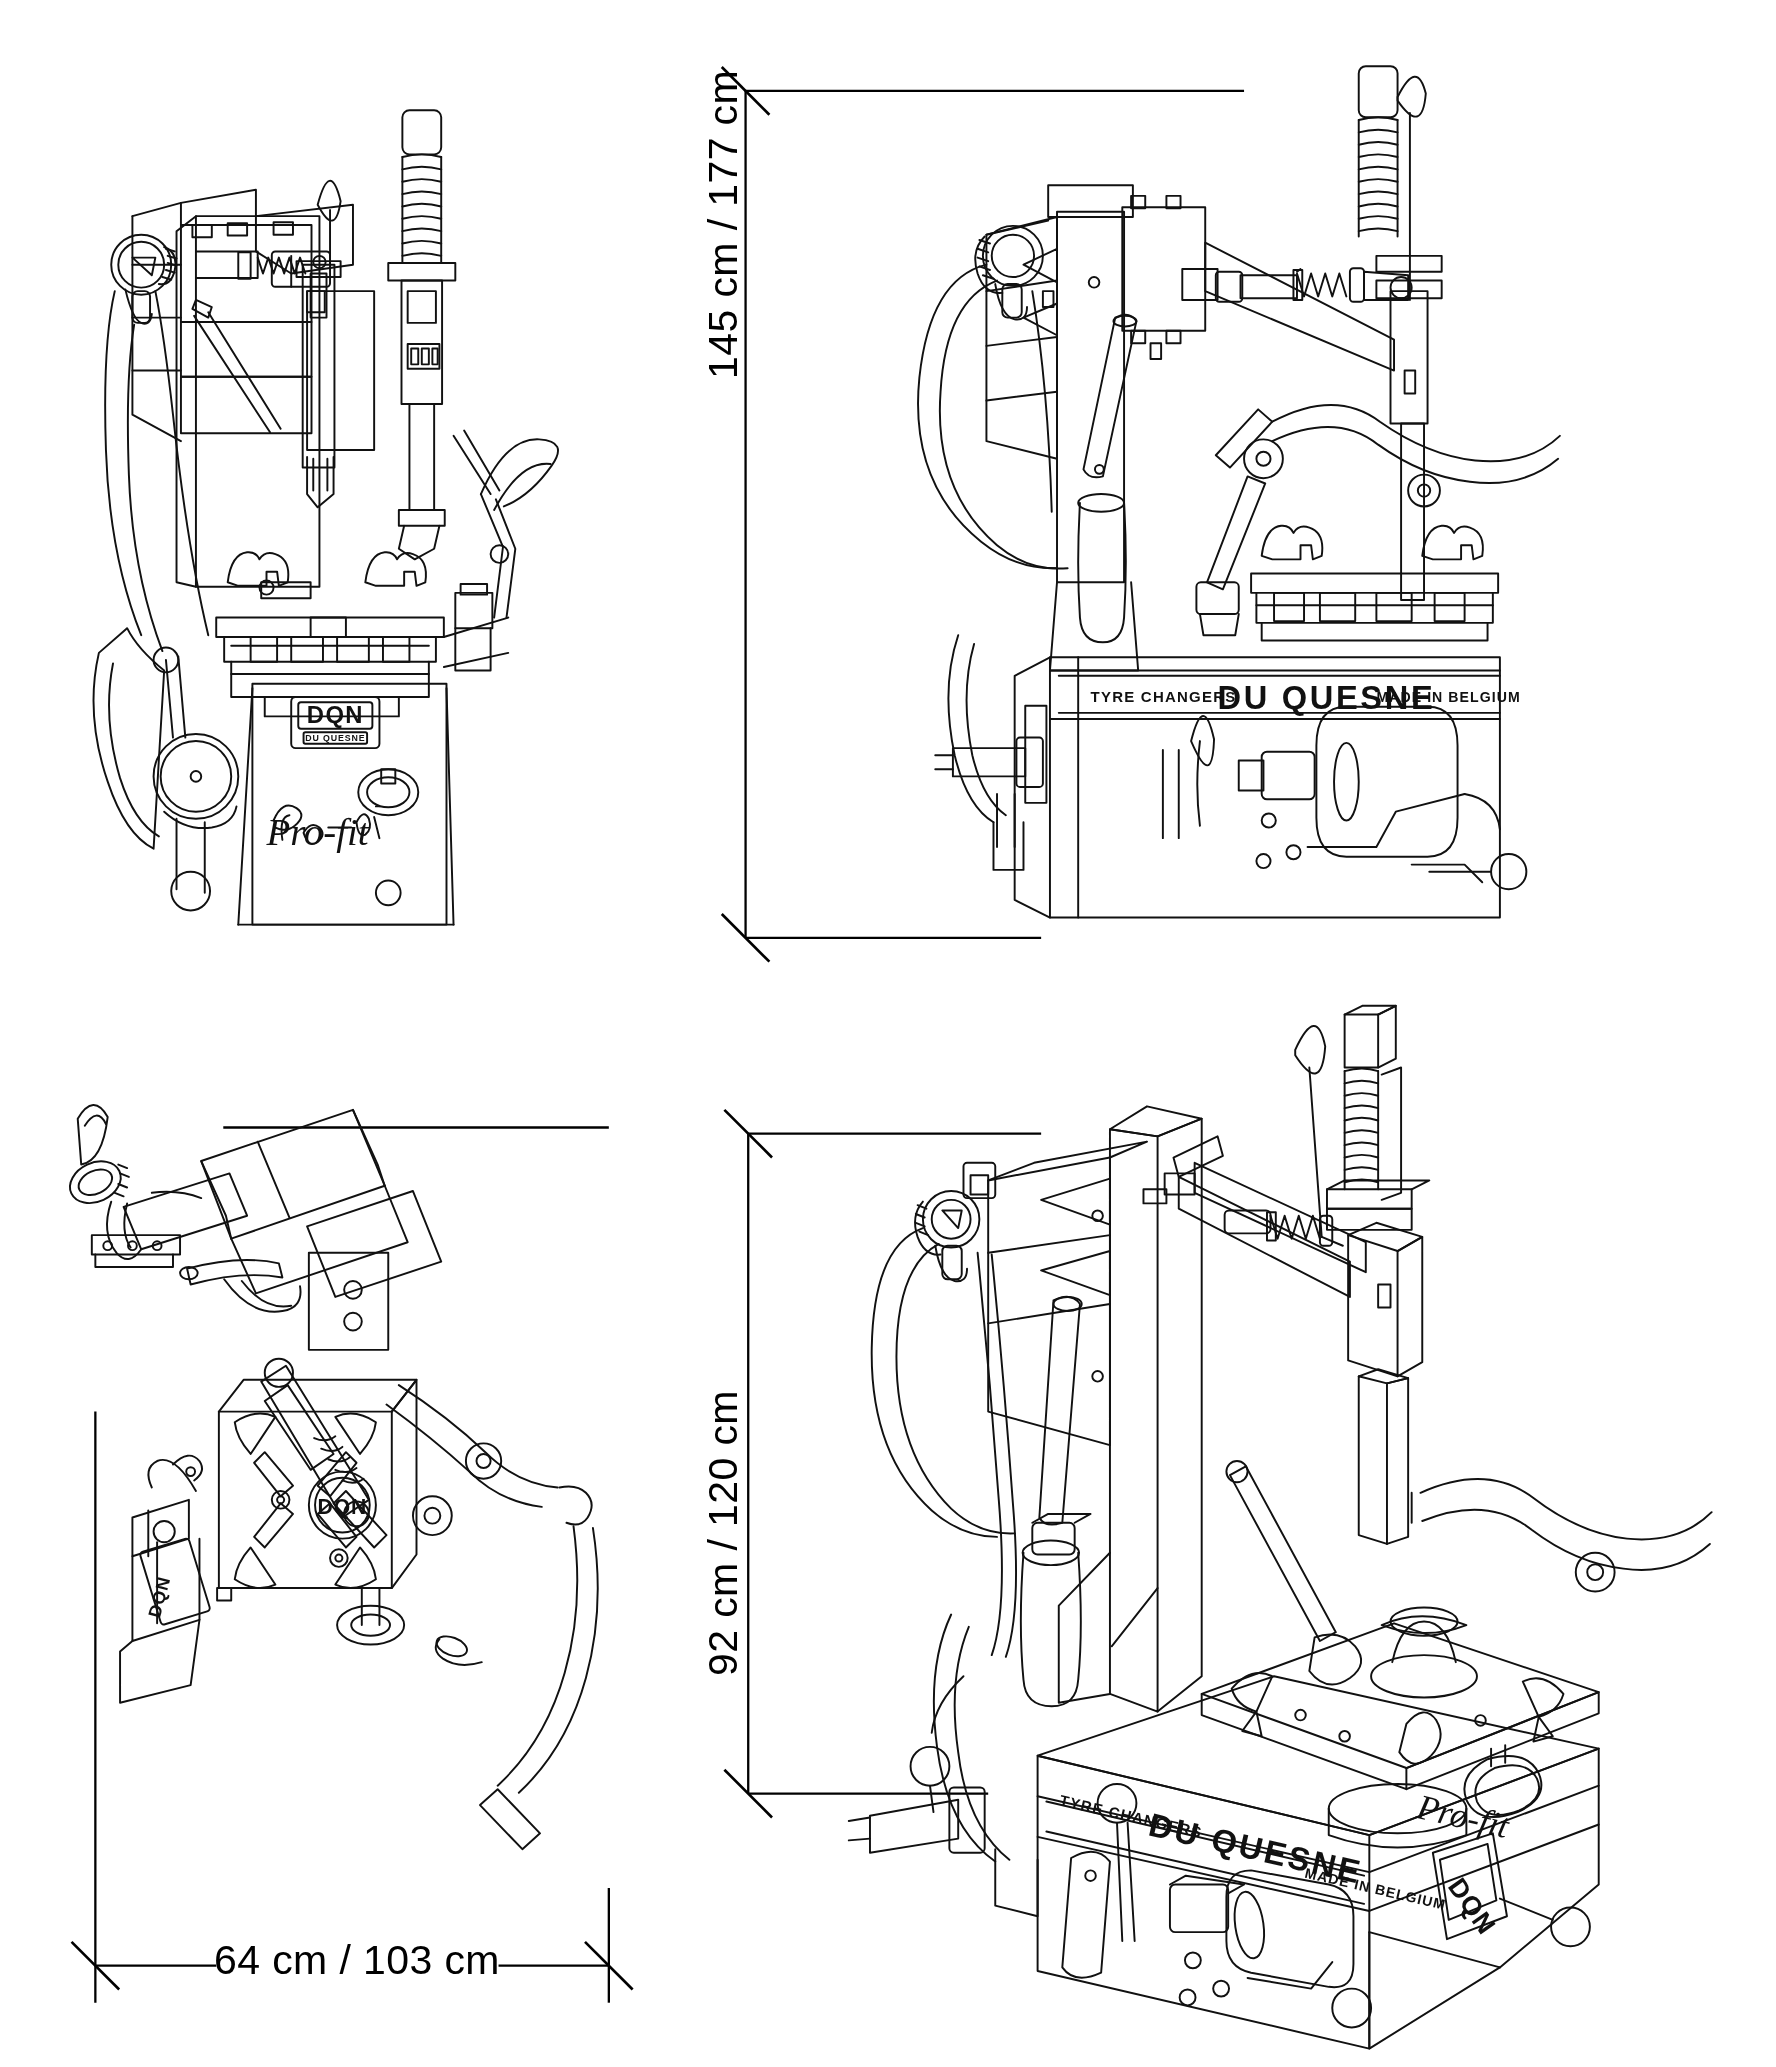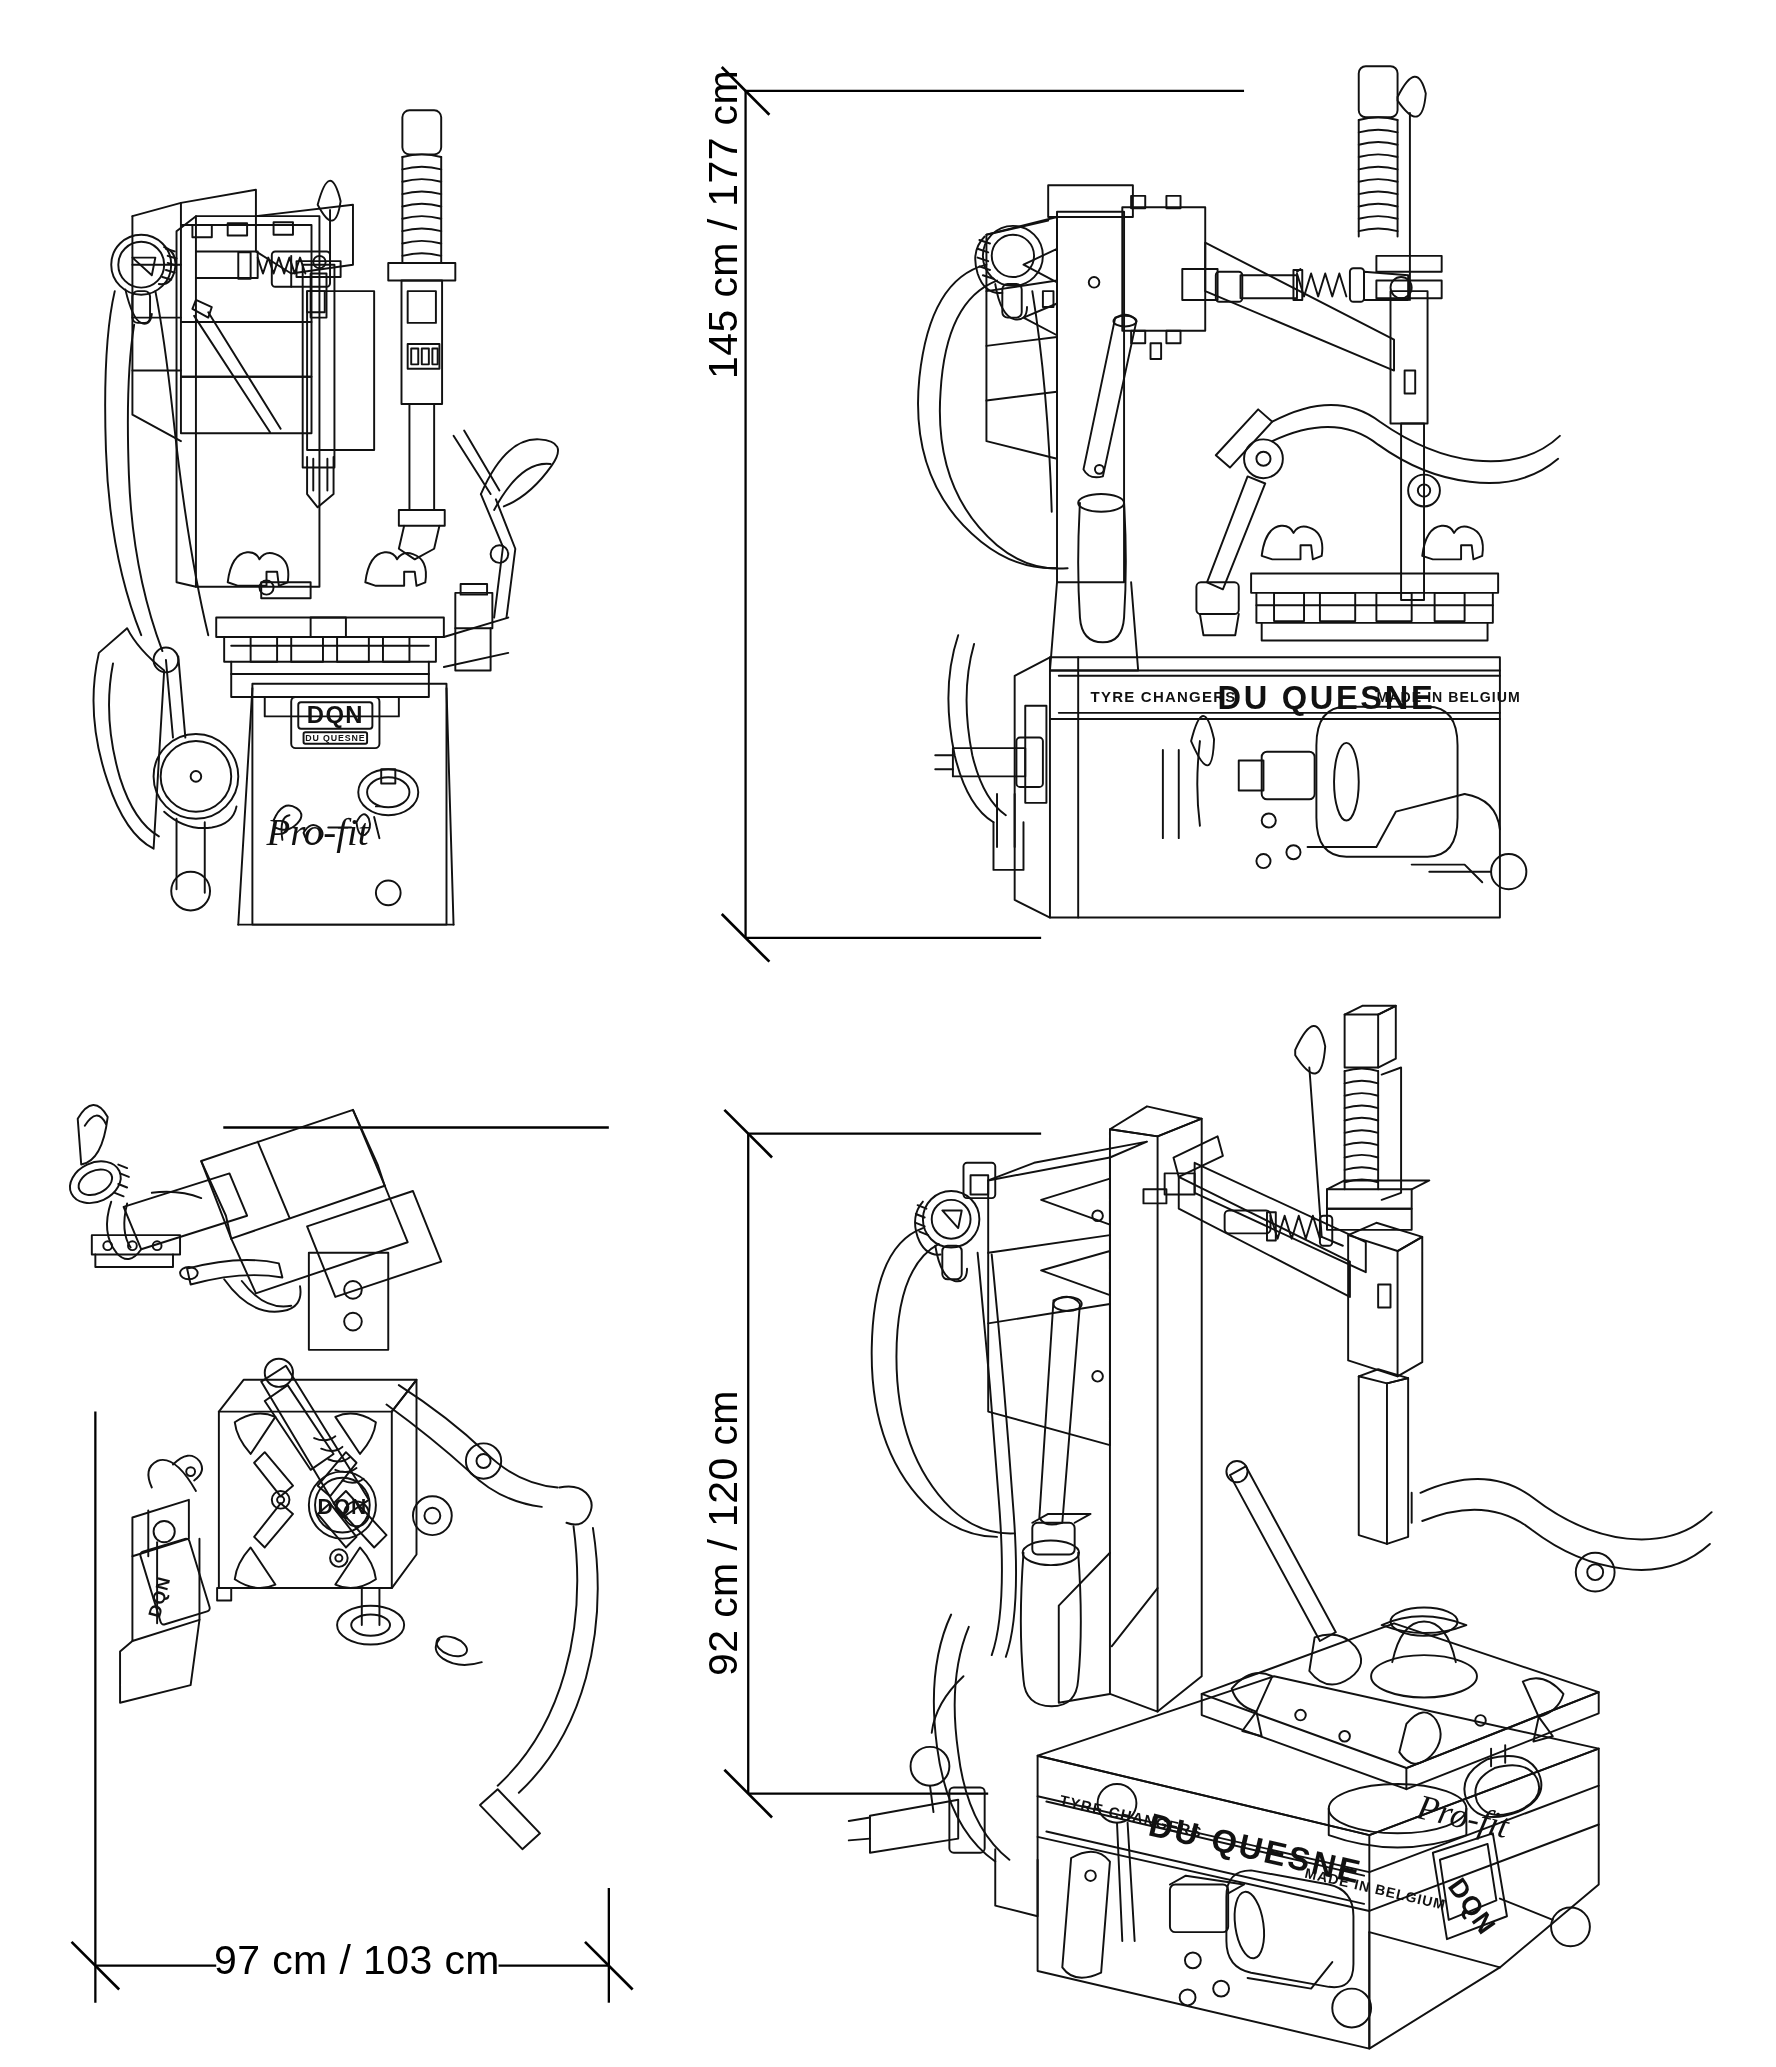--- a/index.html
+++ b/index.html
@@ -622,16 +622,16 @@
       <text x="1478" y="2128" font-size="16" letter-spacing="1.2" transform="rotate(13 1478 2128)">MADE IN BELGIUM</text>
       <text x="1640" y="2138" font-size="30" letter-spacing="1" transform="rotate(55 1640 2138)">DQN</text>
     </g>
     <g font-family="Liberation Serif, serif" fill="#111111">
       <text x="1604" y="2060" font-size="40" font-style="italic" transform="rotate(13 1604 2060)">Pro-fit</text>
     </g>
   </svg>
 
   <div class="dim-label" id="dim-height-label">145 cm / 177 cm</div>
   <div class="dim-label" id="dim-depth-label">92 cm / 120 cm</div>
-  <div class="dim-label" id="dim-width-label">97 cm / 103 cm</div>
+  <div class="dim-label" id="dim-width-label">64 cm / 103 cm</div>
 
 </div>
 
 
 </body></html>

